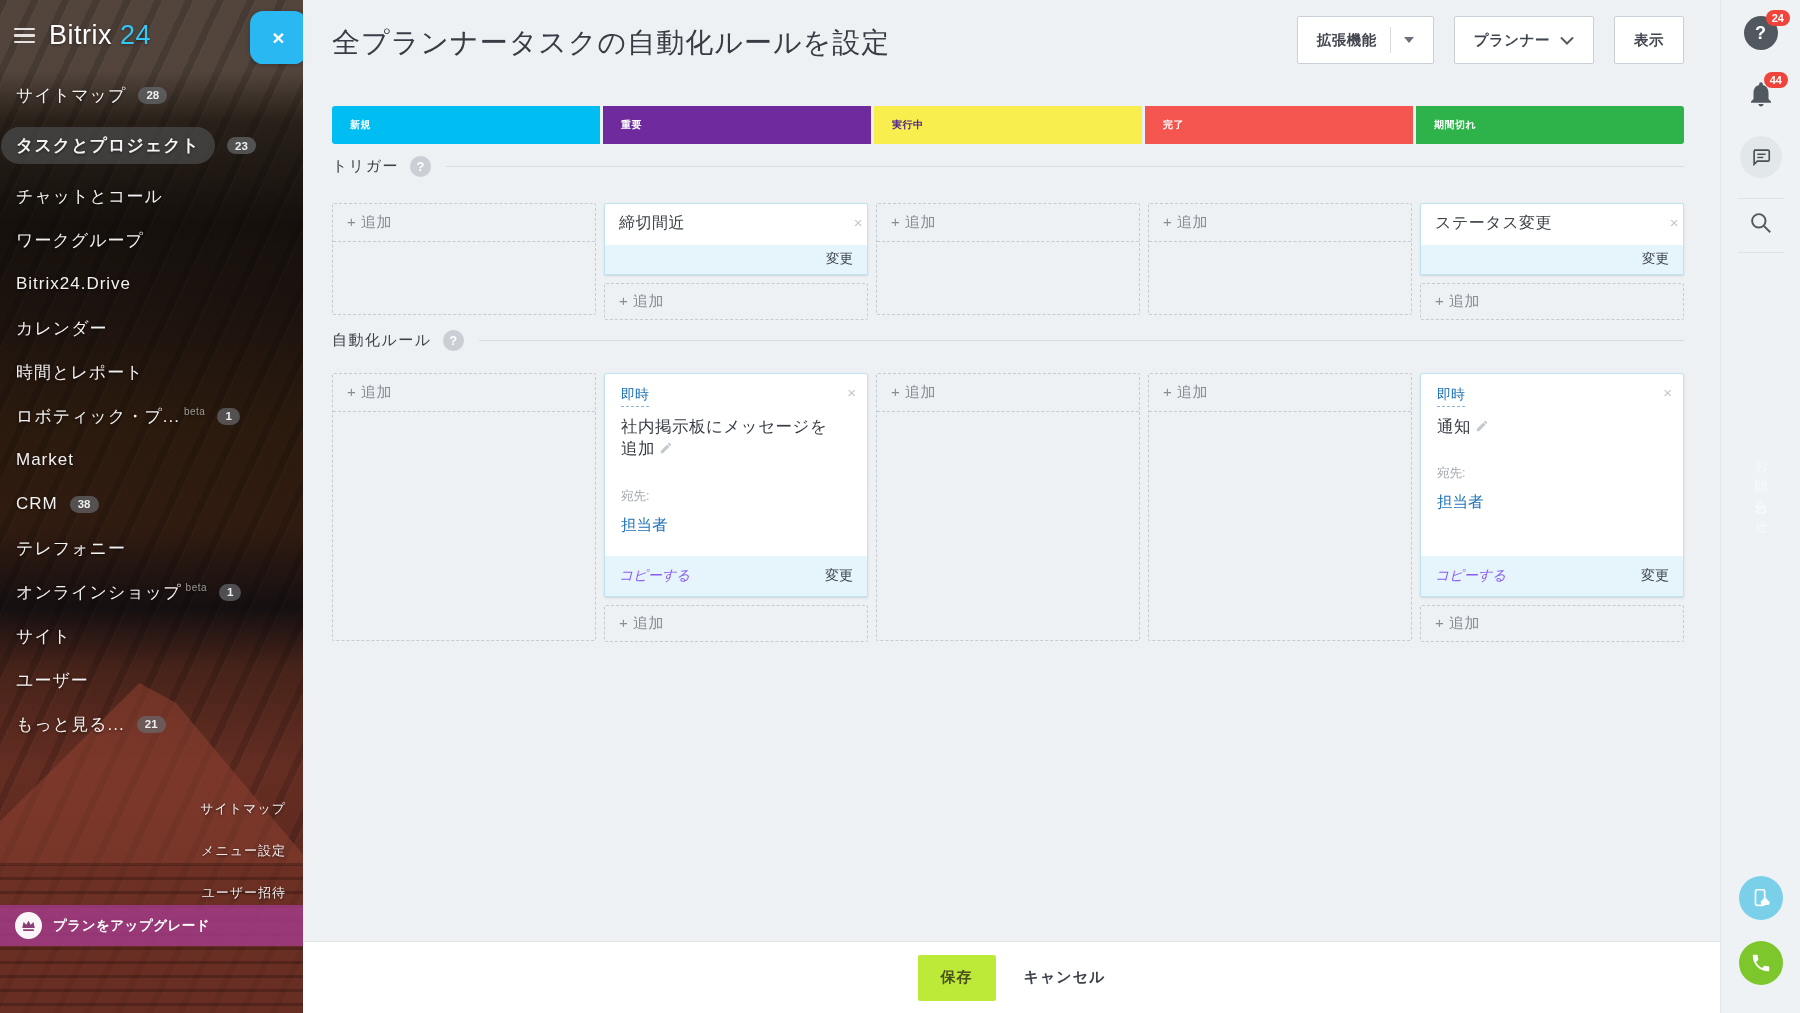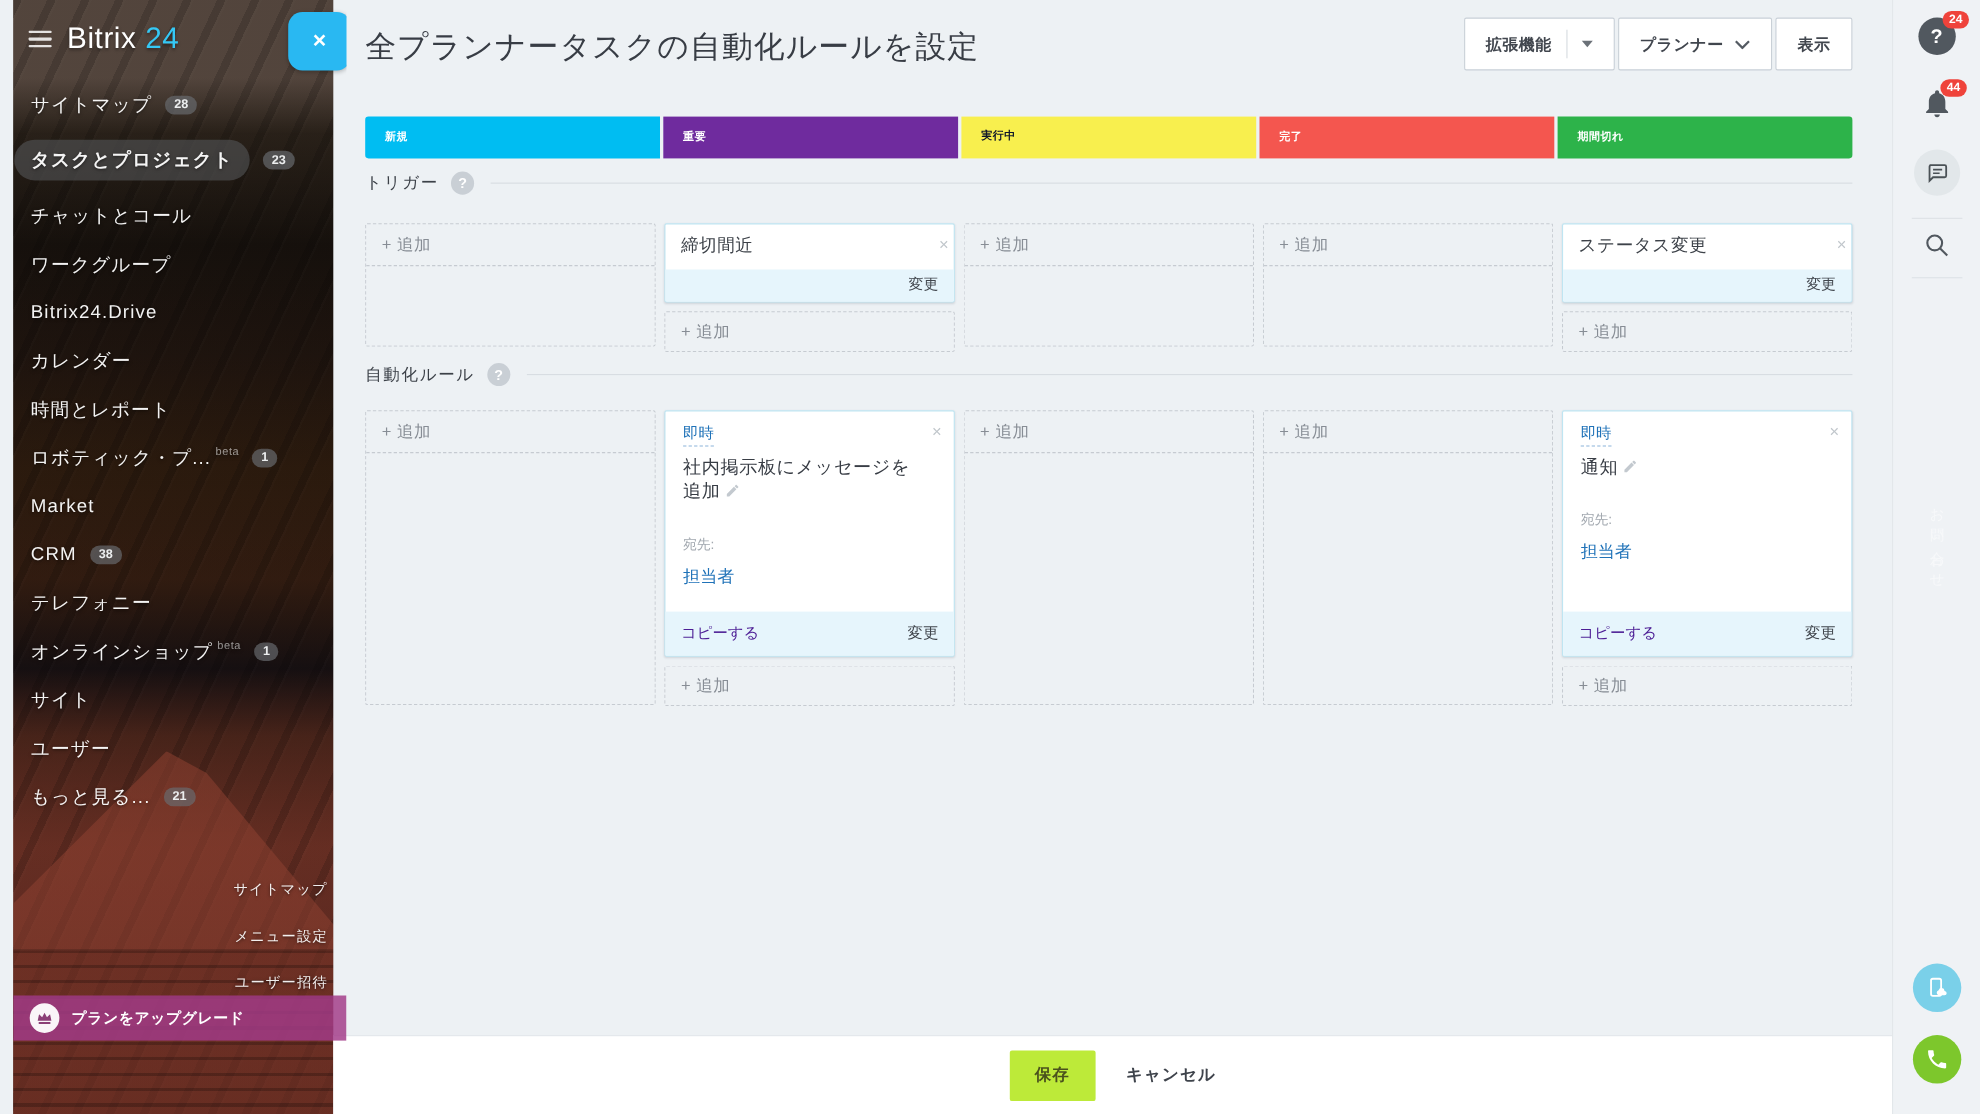--- a/index.html
+++ b/index.html
@@ -9,21 +9,20 @@
   
   .sidebar {
     position:absolute; left:0; top:0; width:303px; height:1013px; overflow:hidden;
     background:
       linear-gradient(rgba(16,12,10,.30), rgba(16,12,10,.30)),
       repeating-linear-gradient(115deg, rgba(0,0,0,.16) 0 7px, rgba(255,255,255,0.015) 7px 9px, transparent 9px 28px),
       linear-gradient(180deg,
         #6f5d52 0%, #6f5d52 7%, #33291f 12%, #18120d 22%, #241710 32%,
         #36200f 42%, #3f2213 52%, #181114 60%, #5e2d20 66%, #8a3c2d 76%,
         #7c352a 88%, #6e2f25 100%);
-    margin-left: 12px;
   }
   .sidebar .photo-house {
     position:absolute; left:0; bottom:0; width:100%; height:330px;
     background:linear-gradient(180deg, #8d4030 0 55%, #7a3527 55% 100%);
     clip-path:polygon(0 42%, 46% 0, 58% 6%, 100% 52%, 100% 100%, 0 100%);
     opacity:.55;
   }
   .sidebar .photo-slats {
     position:absolute; left:0; bottom:0; width:100%; height:150px;
     background:repeating-linear-gradient(180deg, rgba(0,0,0,.28) 0 3px, transparent 3px 14px);
@@ -62,21 +61,21 @@
   .upgrade-bar {
     position:absolute; left:0; top:905px; width:100%; height:41px; z-index:3;
     background:rgba(162,59,136,.83); display:flex; align-items:center; gap:11px; padding:0 15px;
     color:#fff; font-size:13.5px; font-weight:bold; letter-spacing:.5px; cursor:pointer;
   }
   .crown-circle { width:27px; height:27px; border-radius:50%; background:rgba(255,255,255,.95); display:flex; align-items:center; justify-content:center; }
 
   
   .main { position:absolute; left:303px; top:0; right:80px; bottom:0; background:#edf1f4; }
   .page-title { position:absolute; left:29px; top:24px; font-size:28px; color:#383d45; letter-spacing:1px; }
-  .toolbar { position:absolute; top:16px; right:36px; display:flex; gap:3px; }
+  .toolbar { position:absolute; top:16px; right:36px; display:flex; gap:20px; }
   .btn {
     background:#fff; border:1px solid #c9d0d7; border-radius:2px; height:48px;
     display:flex; align-items:center; padding:0 19px; font-size:14.5px; font-weight:bold;
     color:#41464e; letter-spacing:.5px; cursor:pointer;
   }
   .btn .btn-divider { width:1px; height:26px; background:#d6dbdf; margin:0 13px; }
   .caret-down { width:0; height:0; border-left:5px solid transparent; border-right:5px solid transparent; border-top:6px solid #6b7178; }
   .chev { margin-left:10px; }
 
   .kanban-row {
@@ -115,21 +114,21 @@
 
   .a-card { height:224px; display:flex; flex-direction:column; }
   .a-card .close-x { position:absolute; top:9px; right:11px; }
   .a-body { padding:11px 16px; flex:1; }
   .when-link { display:inline-block; color:#1f72b8; font-size:14px; border-bottom:1px dashed #8cb3da; padding-bottom:2px; cursor:pointer; }
   .a-title { margin-top:8px; font-size:16.5px; color:#383d45; line-height:1.35; letter-spacing:.5px; max-width:210px; }
   .edit-icon { display:inline-block; margin-left:4px; cursor:pointer; vertical-align:-1px; }
   .to-label { margin-top:27px; font-size:12.5px; color:#a2a8af; }
   .assignee-link { margin-top:10px; font-size:15.5px; color:#1f72b8; cursor:pointer; width:max-content; }
   .a-footer { background:#e6f5fc; padding:11px 14px; display:flex; justify-content:space-between; font-size:14px; }
-  .a-footer .copy-link { color:#4c1d95; cursor:pointer; }
+  .a-footer .copy-link { color:#8b5cf6; cursor:pointer;font-style:italic; }
   .a-footer .change-link { color:#41464d; cursor:pointer; }
 
   .bottom-bar {
     position:absolute; left:0; right:0; bottom:0; height:72px; background:#fff; border-top:1px solid #e2e6ea;
     display:flex; align-items:center; justify-content:center; gap:28px;
   }
   .save-btn {
     background:#bdea39; border:none; border-radius:2px; height:46px; padding:0 23px;
     font-size:15px; font-weight:bold; color:#4a511d; letter-spacing:1px; cursor:pointer;
     font-family:"Liberation Sans", sans-serif;
@@ -266,21 +265,21 @@
         </svg>
     </div>
     <div class="btn">
       <span>表示</span>
     </div>
   </div>
 
   <div class="kanban-row">
     <div class="kanban-col" style="background: rgb(0, 189, 242); color: rgb(255, 255, 255);">新規</div>
     <div class="kanban-col" style="background: rgb(111, 43, 158); color: rgb(255, 255, 255);">重要</div>
-    <div class="kanban-col" style="background: rgb(248, 239, 78); color: #0f172a; font-family: Liberation Mono, monospace;">実行中</div>
+    <div class="kanban-col" style="background: rgb(248, 239, 78); color: #4c1d95;">実行中</div>
     <div class="kanban-col" style="background: rgb(244, 86, 79); color: rgb(255, 255, 255);">完了</div>
     <div class="kanban-col" style="background: rgb(45, 179, 74); color: rgb(255, 255, 255);">期間切れ</div>
   </div>
 
   <div class="section-head trigger">
     <span class="sh-title">トリガー</span>
     <span class="help-circle">
         <span>?</span>
       </span>
     <span class="sh-line"></span>

